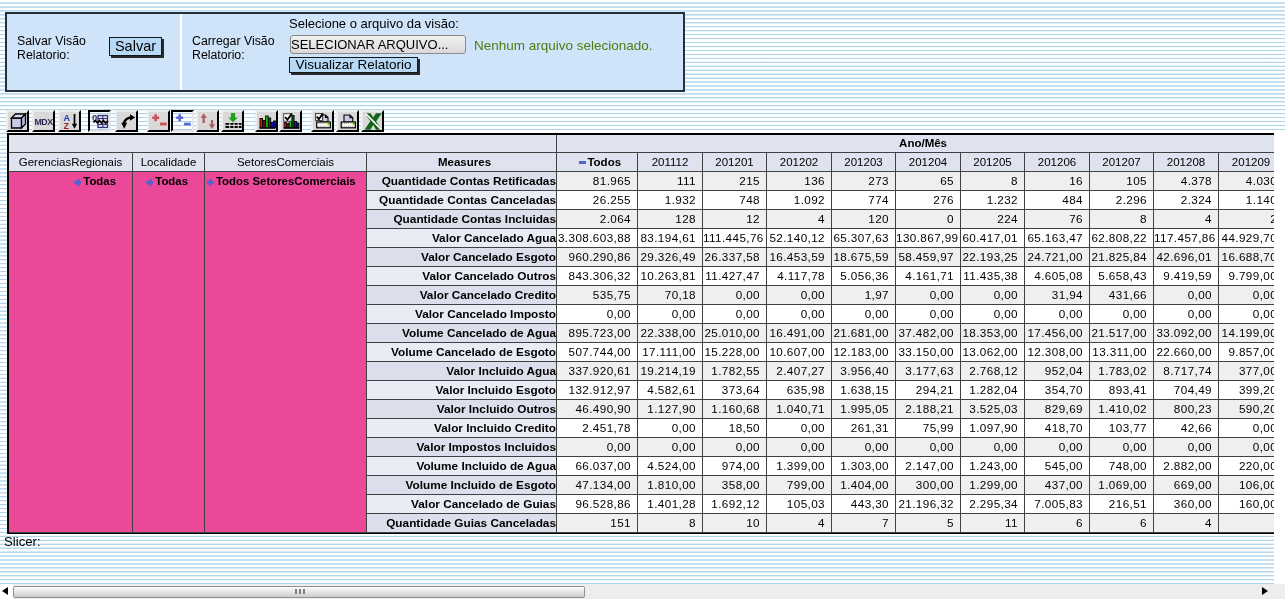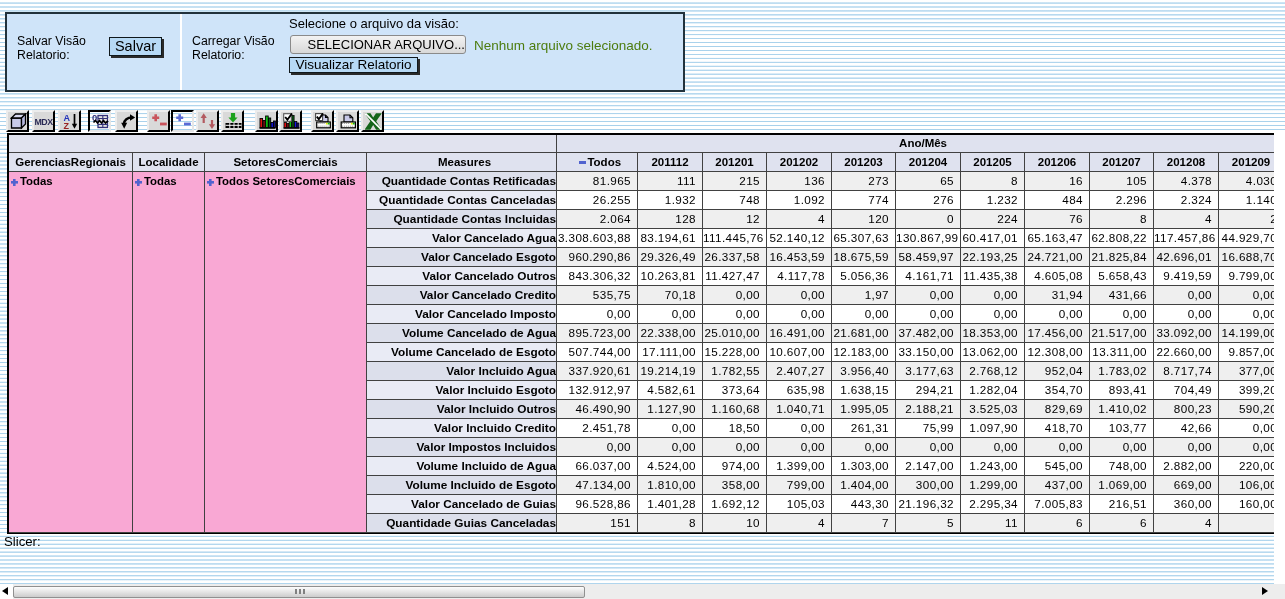--- a/index.html
+++ b/index.html
@@ -13,37 +13,37 @@
 #panel{left:5px;top:12px;width:676px;height:76px;background:#cfe4f9;border:2px solid #22323c}
 #pdiv{left:173px;top:0;width:2px;height:76px;background:#ffffff}
 .blab{font-weight:normal;font-size:12.3px;color:#000;line-height:14px}
 #lab1{left:10px;top:20px}
 #lab2{left:185px;top:20px}
 .bluebtn{background:#b7d9f5;border:1px solid #10181c;box-shadow:2px 2px 0 #2a2a2a;
   font-family:"Liberation Sans",sans-serif;font-size:15px;color:#000;text-align:center}
 #salvarbtn{left:102px;top:23px;width:51px;height:17px;line-height:17px;font-size:14.5px}
 #seltxt{left:282px;top:2px;font-size:13px;color:#000}
 #filebtn{left:283px;top:21px;width:174px;height:17px;background:linear-gradient(#f2f2f2,#d9d9d9);
-  border:1px solid #8a8a8a;border-radius:3px;font-size:13px;color:#000;text-align:right;line-height:17px}
+  border:1px solid #8a8a8a;border-radius:3px;font-size:13px;color:#000;text-align:left;line-height:17px}
 #nofile{left:467px;top:24px;font-size:13.5px;color:#4d7c0f}
 #visbtn{left:282px;top:43px;width:127px;height:14px;line-height:14px;font-size:13.5px}
 
 .tb{position:absolute;top:110px;width:19px;height:18px;background:#d9d9d9;
   border:2px solid;border-color:#ececec #000 #000 #ececec;display:flex;align-items:center;justify-content:flex-end}
 .tb.pressed{border-color:#000 #e6e6e6 #e6e6e6 #000;background:transparent}
 
 #twrap{left:7px;top:133px;width:1267px;height:401px;overflow:hidden}
 table{table-layout:fixed;width:1279px}
 td{overflow:hidden;white-space:nowrap}
 #mdx{border-collapse:separate;border-spacing:0;border:2px solid #000}
 #mdx td{border-right:1px solid #414141;border-bottom:1px solid #414141;height:18px;line-height:18px;padding:0}
 #mdx tr.r1 td{height:17px;line-height:17px}
-.hd{background:#dfe2ef;font-weight:bold;font-size:11.5px;color:#000;text-align:center}
+.hd{background:#dfe2ef;font-weight:normal;font-size:11.5px;color:#000;text-align:center}
 .hdl{background:#dfe2ef;font-weight:bold;font-size:11.5px;color:#000;text-align:center;padding-left:6px!important}
-.dim{background:#f9a8d4;font-weight:bold;font-size:11.4px;color:#000;vertical-align:top;text-align:left;padding:3px 0 0 2px!important;line-height:13px!important}
+.dim{background:#ec4899;font-weight:bold;font-size:11.4px;color:#000;vertical-align:top;text-align:right;padding:3px 16px 0 2px!important;line-height:13px!important}
 .lab{font-weight:bold;font-size:11.8px;color:#000;text-align:right;padding-left:10px!important}
 .lo{background:#dcdfeb}
 .le{background:#e9ebf5}
 .n{font-size:11.7px;letter-spacing:0.4px;text-align:right;padding-right:6px!important;color:#000}
 .no{background:#efefef}
 .ne{background:#ffffff}
 .plus{display:inline-block;width:7px;height:7px;margin:0 2px 0 0;vertical-align:-0.5px;
  background:linear-gradient(#5163cf,#5163cf) 50% 50%/7px 2.6px no-repeat,
  linear-gradient(#5163cf,#5163cf) 50% 50%/2.6px 7px no-repeat}
 .dash{display:inline-block;width:7.5px;height:2.6px;background:#5163cf;margin-right:1px;vertical-align:2.5px}

